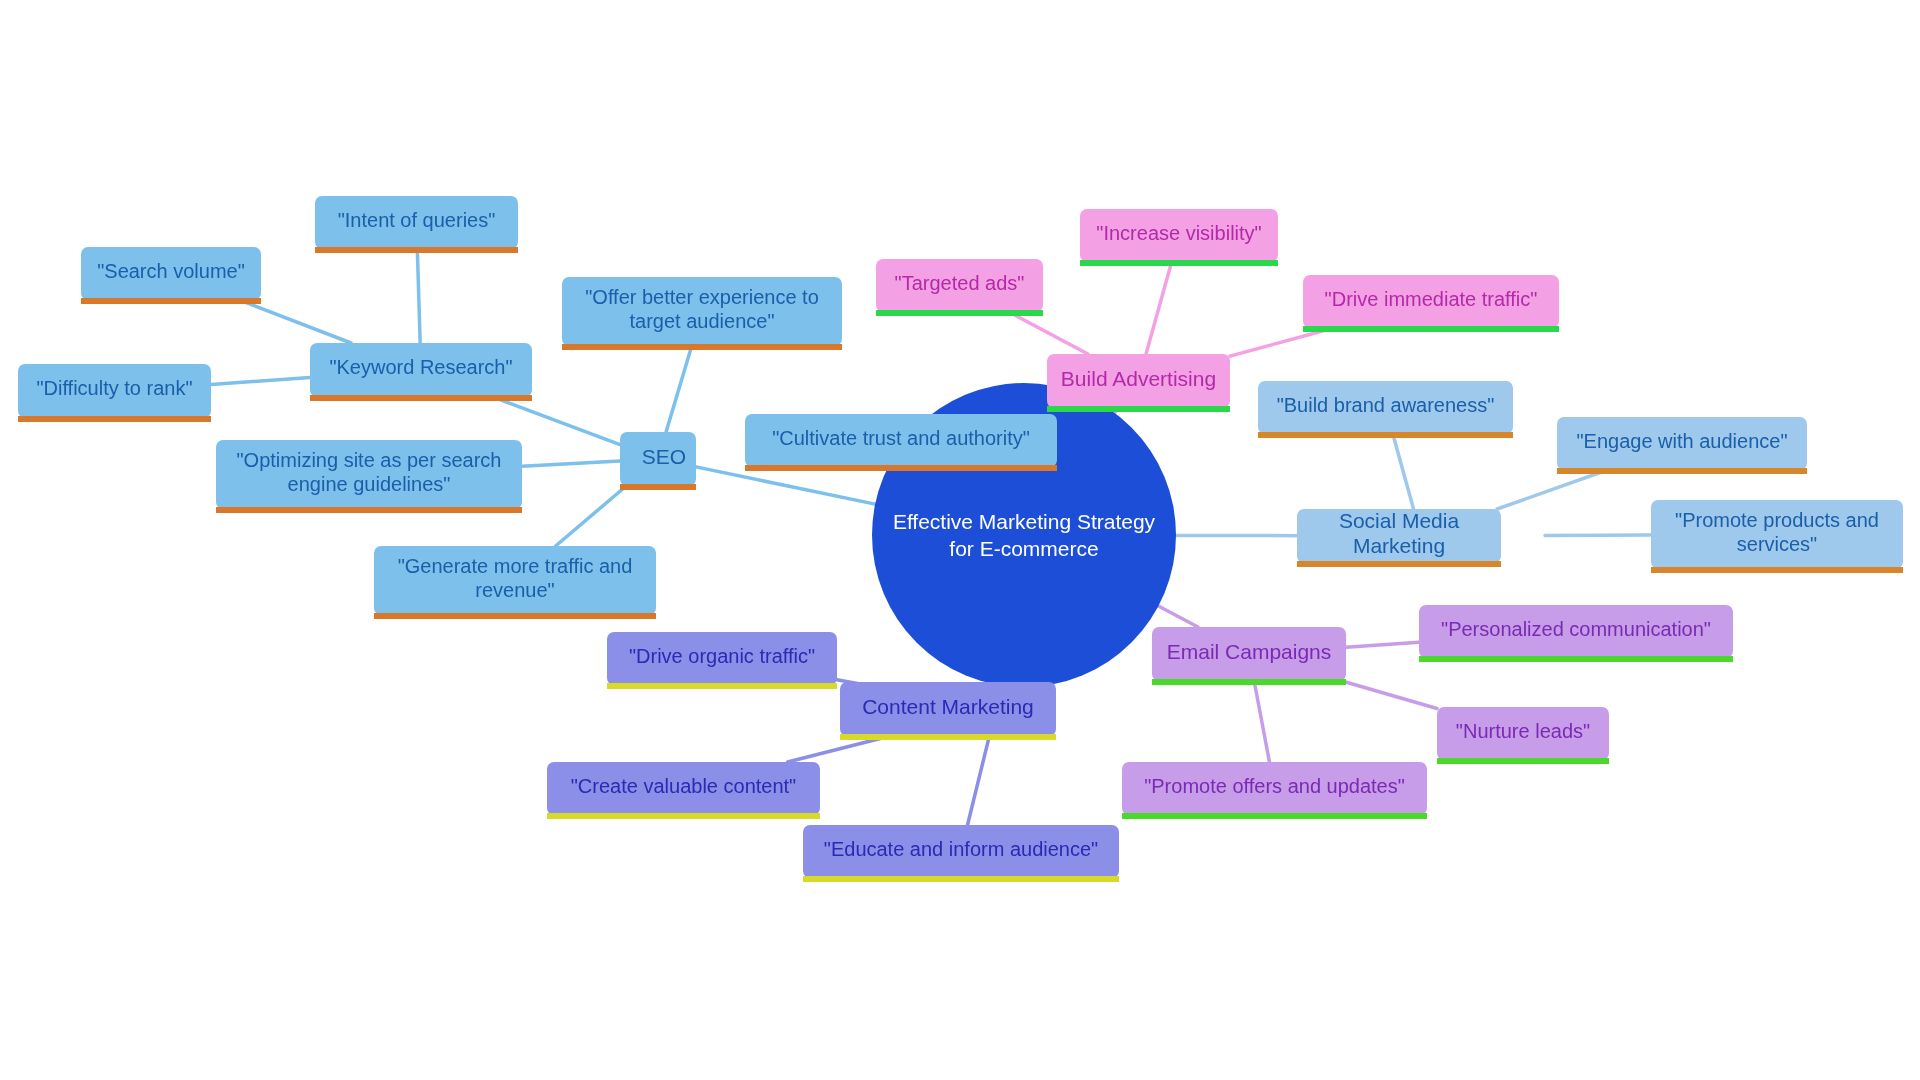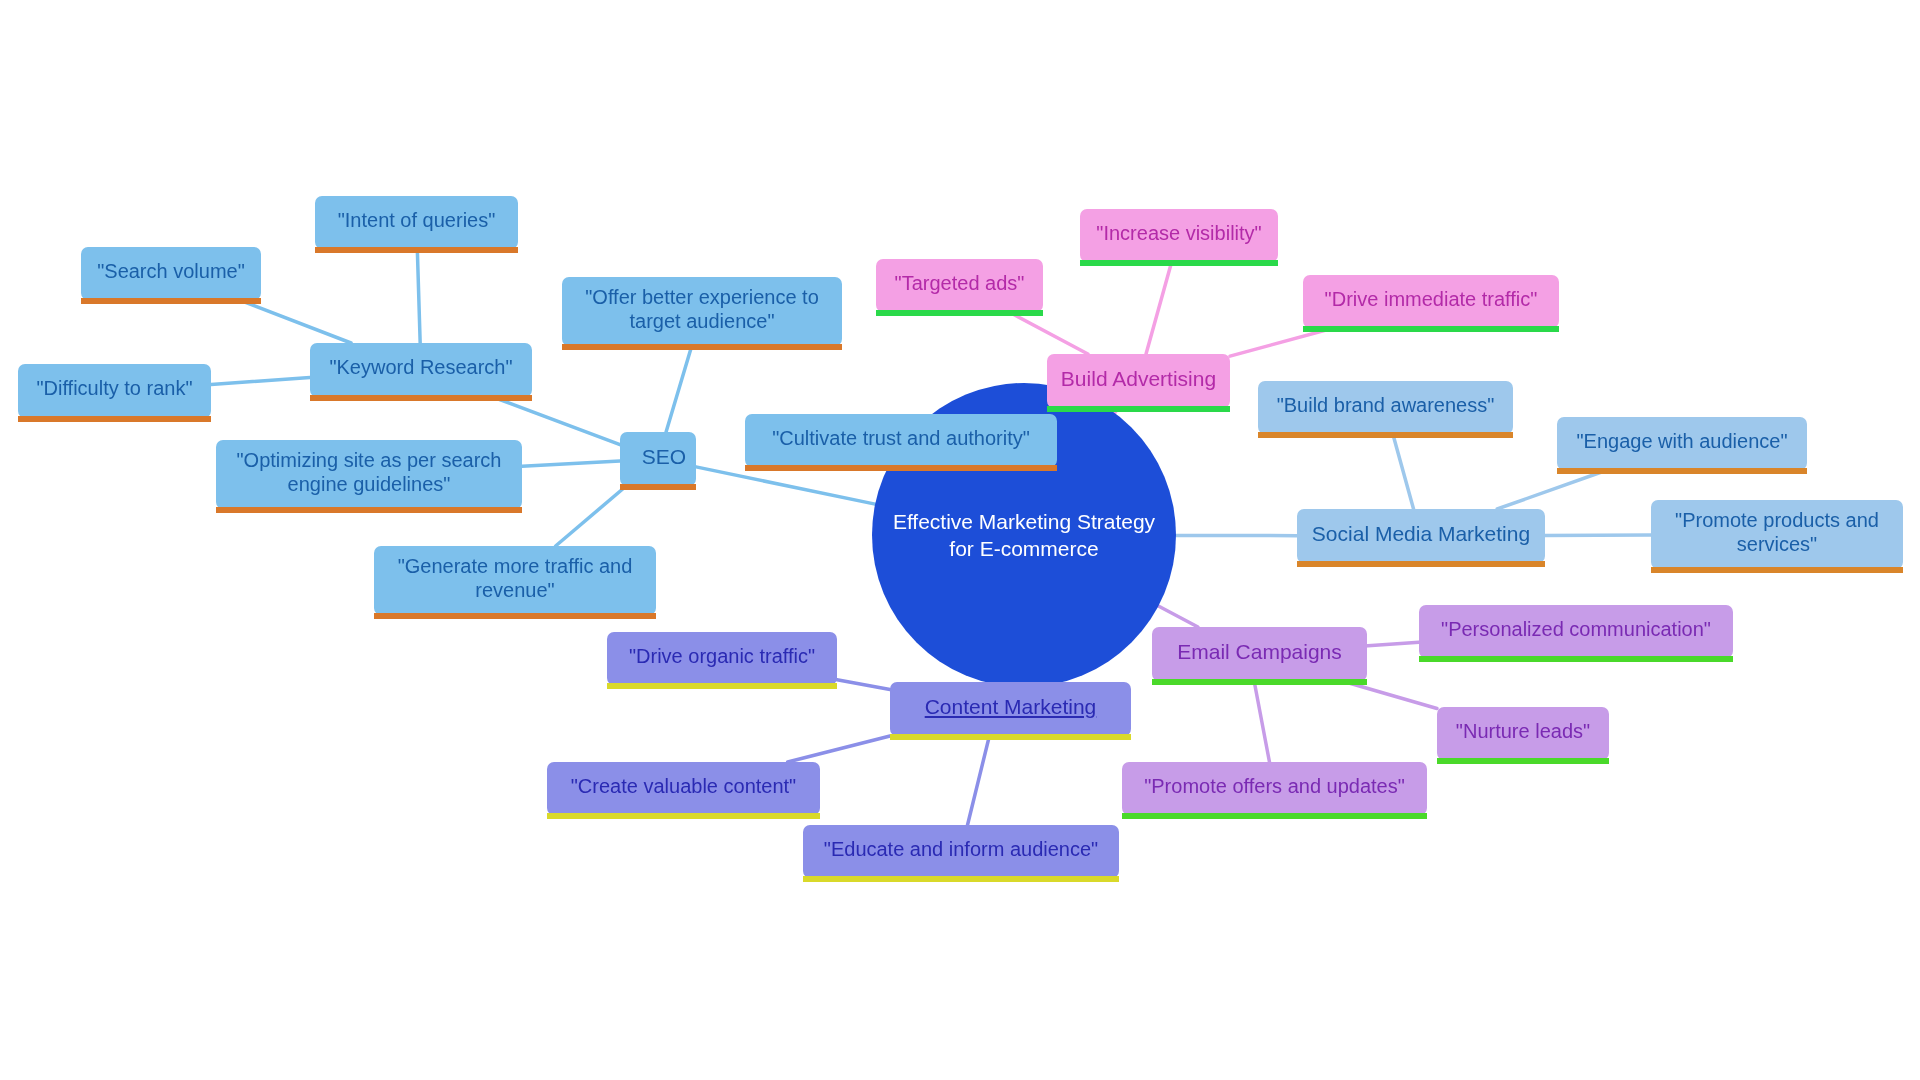--- a/index.html
+++ b/index.html
@@ -161,55 +161,55 @@
   </div>
   <div class="node t-paid" style="left: 1080px; top: 209px; width: 198px; height: 53px; font-size: 20px;">
     <span class="node-label">"Increase visibility"</span>
     <span class="accent"></span>
   </div>
   <div class="node t-paid" style="left: 1303px; top: 275px; width: 256px; height: 53px; font-size: 20px;">
     <span class="node-label">"Drive immediate traffic"</span>
     <span class="accent"></span>
   </div>
 
-  <div class="node t-social" style="left: 1297px; top: 509px; width: 248px; height: 54px; font-size: 21px;">
+  <div class="node t-social" style="left: 1297px; top: 509px; width: 204px; height: 54px; font-size: 21px;">
     <span class="node-label">Social Media Marketing</span>
     <span class="accent"></span>
   </div>
   <div class="node t-social" style="left: 1258px; top: 381px; width: 255px; height: 53px; font-size: 20px;">
     <span class="node-label">"Build brand awareness"</span>
     <span class="accent"></span>
   </div>
   <div class="node t-social" style="left: 1557px; top: 417px; width: 250px; height: 53px; font-size: 20px;">
     <span class="node-label">"Engage with audience"</span>
     <span class="accent"></span>
   </div>
   <div class="node t-social" style="left: 1651px; top: 500px; width: 252px; height: 69px; font-size: 20px;">
     <span class="node-label">"Promote products and services"</span>
     <span class="accent"></span>
   </div>
 
-  <div class="node t-content" style="left: 890px; top: 682px; width: 241px; height: 54px; font-size: 21px; text-decoration: underline;">
+  <div class="node t-content" style="left: 840px; top: 682px; width: 216px; height: 54px; font-size: 21px;">
     <span class="node-label">Content Marketing</span>
     <span class="accent"></span>
   </div>
   <div class="node t-content" style="left: 607px; top: 632px; width: 230px; height: 53px; font-size: 20px;">
     <span class="node-label">"Drive organic traffic"</span>
     <span class="accent"></span>
   </div>
   <div class="node t-content" style="left: 547px; top: 762px; width: 273px; height: 53px; font-size: 20px;">
     <span class="node-label">"Create valuable content"</span>
     <span class="accent"></span>
   </div>
   <div class="node t-content" style="left: 803px; top: 825px; width: 316px; height: 53px; font-size: 20px;">
     <span class="node-label">"Educate and inform audience"</span>
     <span class="accent"></span>
   </div>
 
-  <div class="node t-email" style="left: 1152px; top: 627px; width: 215px; height: 54px; font-size: 21px;">
+  <div class="node t-email" style="left: 1152px; top: 627px; width: 194px; height: 54px; font-size: 21px;">
     <span class="node-label">Email Campaigns</span>
     <span class="accent"></span>
   </div>
   <div class="node t-email" style="left: 1419px; top: 605px; width: 314px; height: 53px; font-size: 20px;">
     <span class="node-label">"Personalized communication"</span>
     <span class="accent"></span>
   </div>
   <div class="node t-email" style="left: 1437px; top: 707px; width: 172px; height: 53px; font-size: 20px;">
     <span class="node-label">"Nurture leads"</span>
     <span class="accent"></span>

